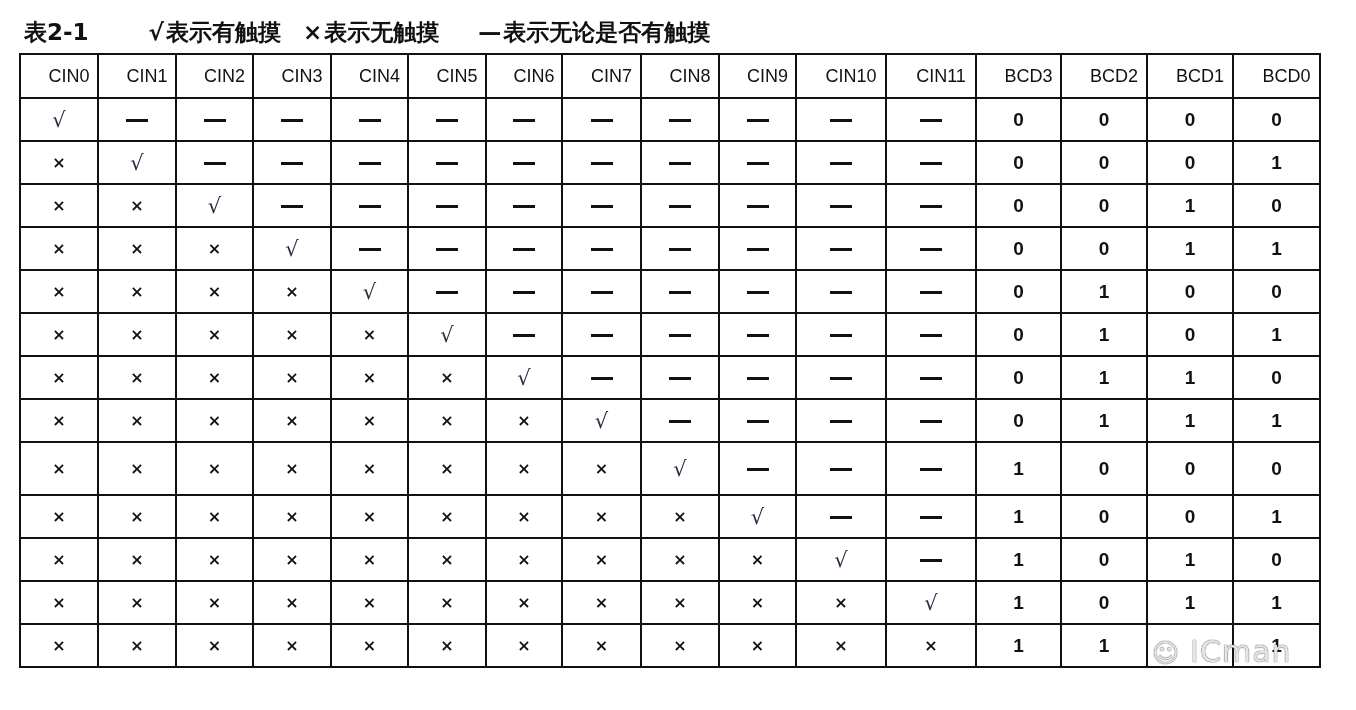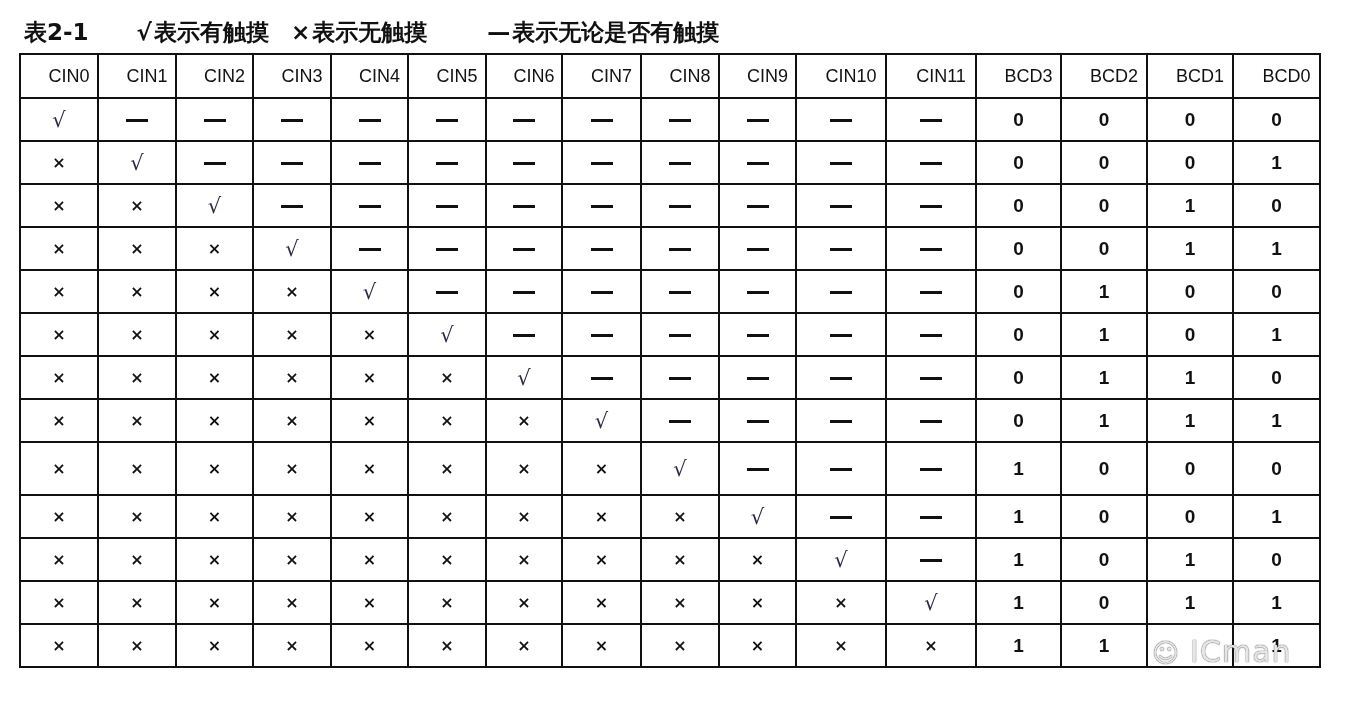--- a/index.html
+++ b/index.html
@@ -1,20 +1,20 @@
 <!DOCTYPE html>
 <html><head>
 <meta charset="utf-8">
 <style>
   html, body { margin: 0; padding: 0; background: #ffffff; }
   body { width: 1356px; height: 710px; position: relative; overflow: hidden; font-family: "Liberation Sans", "DejaVu Sans", sans-serif; }
   .caption { position: absolute; left: 24px; top: 15px; height: 34px; display: flex; align-items: center; font-family: "DejaVu Sans", sans-serif; font-weight: bold; font-size: 23px; color: #111; letter-spacing: 0px; white-space: nowrap; }
-  .caption .t { margin-right: 48px; }
+  .caption .t { margin-right: 60px; }
   .caption .l1 { margin-right: 22px; }
-  .caption .l2 { margin-right: 60px; }
+  .caption .l2 { margin-right: 39px; }
   .sym { font-weight: bold; margin-right: 2px; }
   table { position: absolute; left: 19px; top: 53px; border-collapse: collapse; table-layout: fixed; }
   td, th { border: 2px solid #111; padding: 0; text-align: center; vertical-align: middle; color: #111; }
   th { font-weight: normal; font-size: 18px; height: 42px; padding-left: 20px; }
   td { font-size: 18px; height: 41px; }
   tr.tall td { height: 51px; }
   .v { font-family: "DejaVu Serif", serif; font-size: 21px; color: #2b2b45; }
   .x { font-family: "DejaVu Sans", sans-serif; font-weight: bold; font-size: 16px; }
   .d { display: inline-block; width: 22px; height: 3px; background: #111; vertical-align: middle; }
   .b { font-weight: bold; font-size: 19px; }

